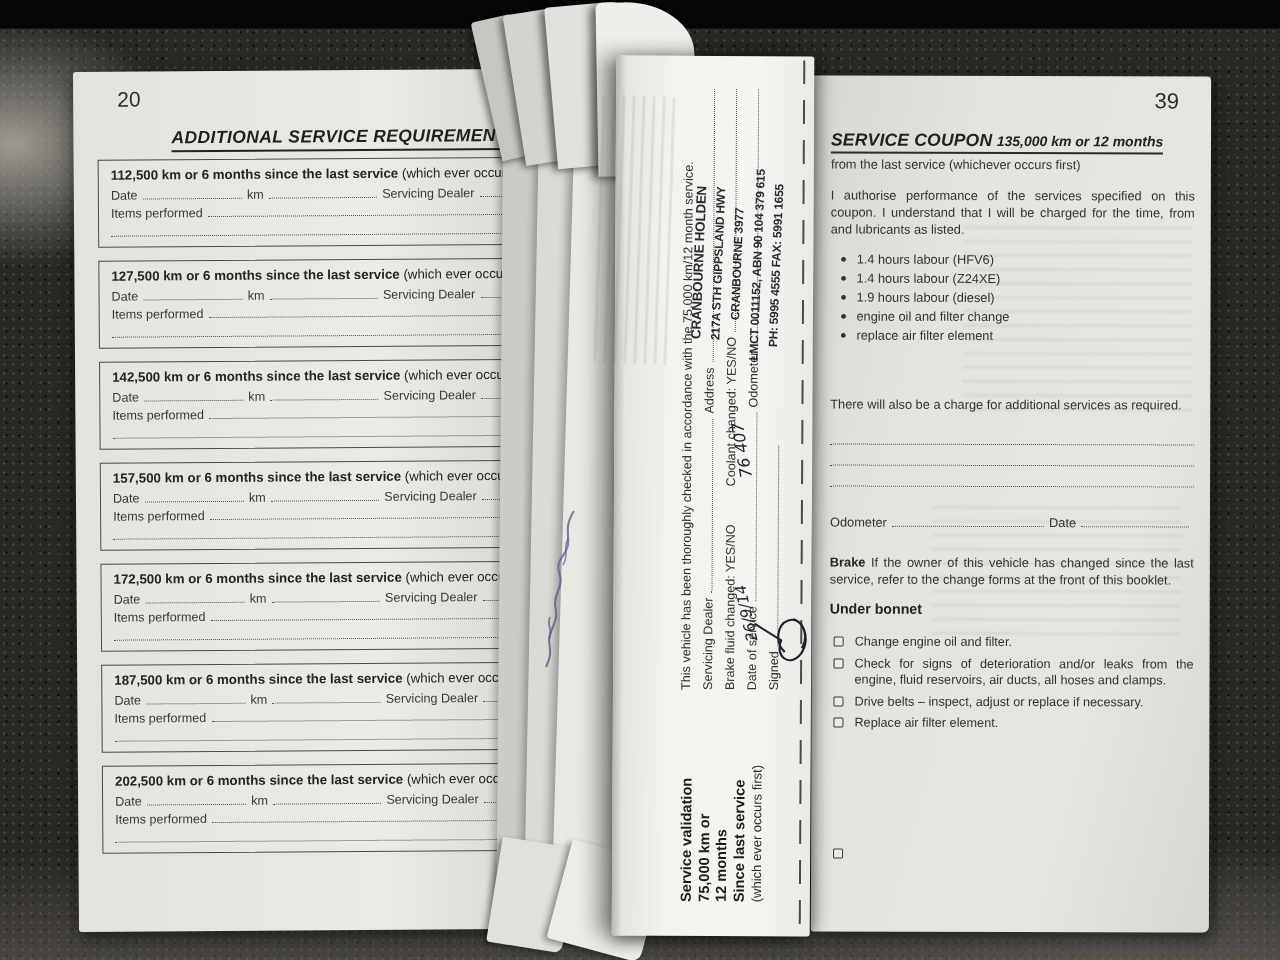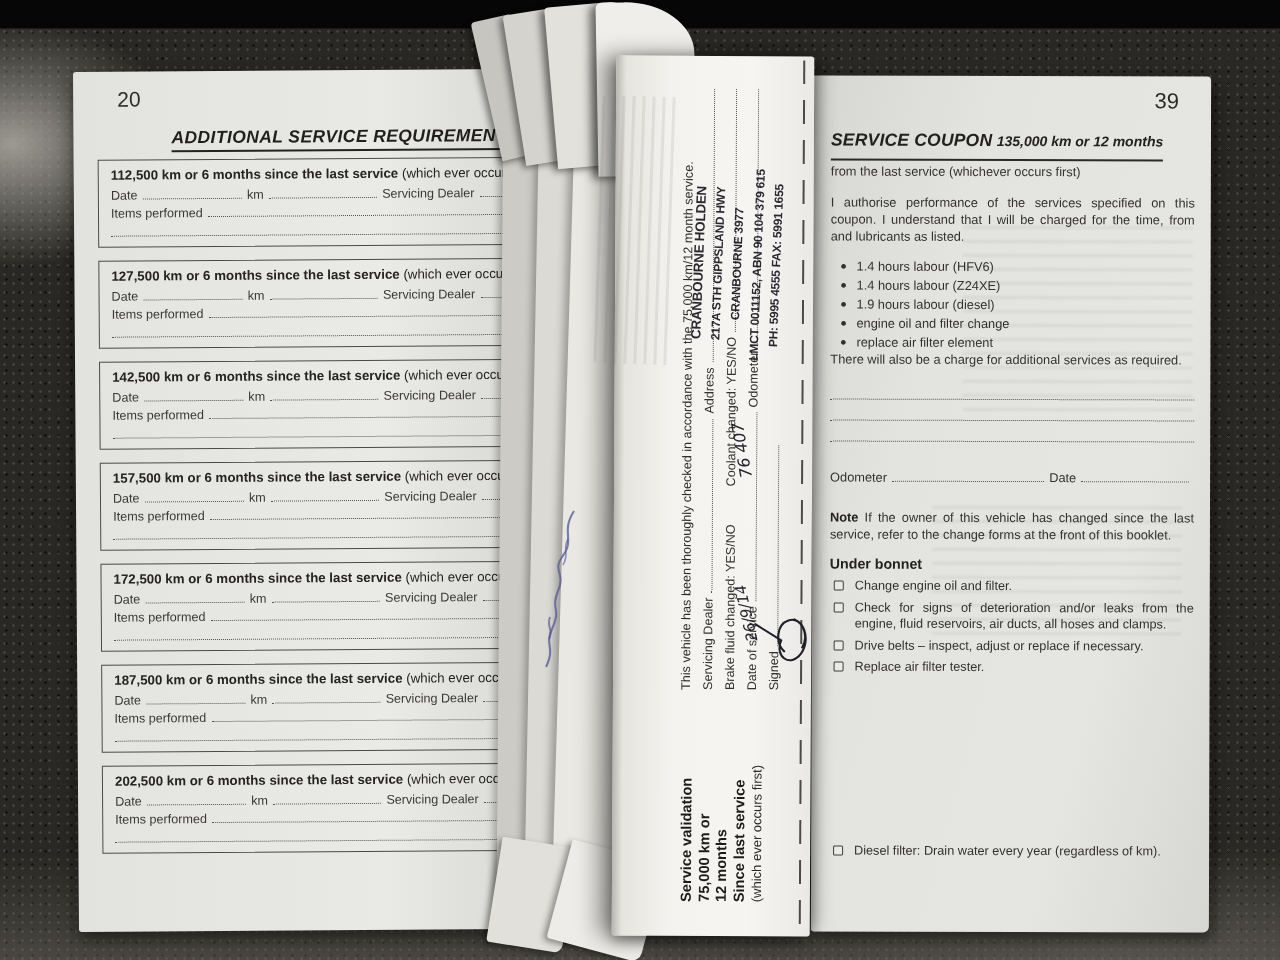--- a/index.html
+++ b/index.html
@@ -101,36 +101,36 @@
   
   .right-page{
     position:absolute;left:812px;top:76px;width:398px;height:856px;z-index:1;
     background:linear-gradient(105deg,#d6d6d3 0%,#e3e3e0 30%,#e5e5e2 70%,#d6d6d3 100%);
     transform:rotate(.15deg);border-radius:2px 4px 6px 3px;
     box-shadow:4px 7px 16px rgba(0,0,0,.5);
     color:#33312f;
   }
   .rp-num{position:absolute;right:32px;top:12px;font-size:22px;color:#2c2a28;}
   .rp-body{position:absolute;inset:0;padding:54px 16px 0 18px;box-sizing:border-box;}
-  .rp-title-wrap{display:inline-block;border-bottom:2.2px solid #2c2a28;padding-bottom:8px;white-space:nowrap;}
+  .rp-title-wrap{display:inline-block;border-bottom:2.2px solid #2c2a28;padding-bottom:1px;white-space:nowrap;}
   .rp-title{font-size:17.5px;font-weight:700;font-style:italic;letter-spacing:.2px;color:#222120;}
   .rp-interval{font-size:14px;font-weight:700;font-style:italic;color:#222120;}
   .rp-sub{font-size:12.8px;margin-top:3px;color:#34322f;}
   .rp-para{font-size:12.8px;line-height:17px;margin-top:15px;text-align:justify;color:#33312f;}
   .rp-bullets{margin-top:12px;}
   .blt-row{display:flex;font-size:12.8px;line-height:19px;color:#33312f;}
   .blt{width:26px;text-align:center;flex:none;font-size:11px;}
-  .rp-additional{font-size:12.8px;color:#33312f;}
+  .rp-additional{font-size:12.8px;margin-top:52px;color:#33312f;}
   .dotrows{margin-top:12px;}
   .dotrow{border-bottom:1.6px dotted #54514d;height:20px;}
   .sigrow{display:flex;align-items:flex-end;font-size:12.8px;margin-top:28px;color:#33312f;}
   .rp-note{font-size:12.8px;line-height:17px;margin-top:24px;text-align:justify;color:#33312f;}
   .rp-note b{font-weight:700;color:#262422;}
   .rp-ub{font-size:14.2px;font-weight:700;margin-top:13px;color:#232220;}
-  .chk{margin-top:6px;}
+  .chk{margin-top:17px;}
   .chk-row{display:flex;font-size:12.7px;line-height:16.5px;margin-bottom:5px;color:#33312f;}
   .cb{flex:none;width:8px;height:8px;border:1.6px solid #3e3c39;border-radius:1.5px;margin:3px 11px 0 4px;background:rgba(255,255,255,.25);}
   .chk-row .t{text-align:justify;}
   .diesel{position:absolute;left:18px;right:16px;bottom:68px;}
   .rp-ghost{position:absolute;opacity:.09;filter:blur(1px);
     background:repeating-linear-gradient(to bottom, rgba(70,70,80,.8) 0 3px, rgba(0,0,0,0) 3px 14px);}
   .rg1{left:150px;top:150px;width:230px;height:190px;}
   .rg2{left:120px;top:430px;width:250px;height:140px;}
 </style>
 </head>
@@ -177,45 +177,44 @@
         <div class="dotrow"></div>
         <div class="dotrow"></div>
       </div>
       <div class="sigrow">
         <span>Odometer</span>
         <span class="ld" style="flex:2.4"></span>
         <span>Date</span>
         <span class="ld" style="flex:1.7"></span>
       </div>
       <div class="rp-note">
-        <b>Note</b>
+        <b>Brake</b>
         <span>If the owner of this vehicle has changed since the last service, refer to the change forms at the front of this booklet.</span>
       </div>
       <div class="rp-ub">Under bonnet</div>
       <div class="chk">
         <div class="chk-row">
             <span class="cb"></span>
             <span class="t">Change engine oil and filter.</span>
           </div>
         <div class="chk-row">
             <span class="cb"></span>
             <span class="t">Check for signs of deterioration and/or leaks from the engine, fluid reservoirs, air ducts, all hoses and clamps.</span>
           </div>
         <div class="chk-row">
             <span class="cb"></span>
             <span class="t">Drive belts – inspect, adjust or replace if necessary.</span>
           </div>
         <div class="chk-row">
             <span class="cb"></span>
-            <span class="t">Replace air filter tester.</span>
+            <span class="t">Replace air filter element.</span>
           </div>
       </div>
       <div class="diesel chk-row">
         <span class="cb"></span>
-        <span class="t">Diesel filter: Drain water every year (regardless of km).</span>
       </div>
     </div>
   </div>
 
   <div class="left-page">
     <div class="lp-num">20</div>
     <div class="lp-title">ADDITIONAL SERVICE REQUIREMENTS (</div>
     <div class="lp-blocks">
 
       <div class="svc-block">

